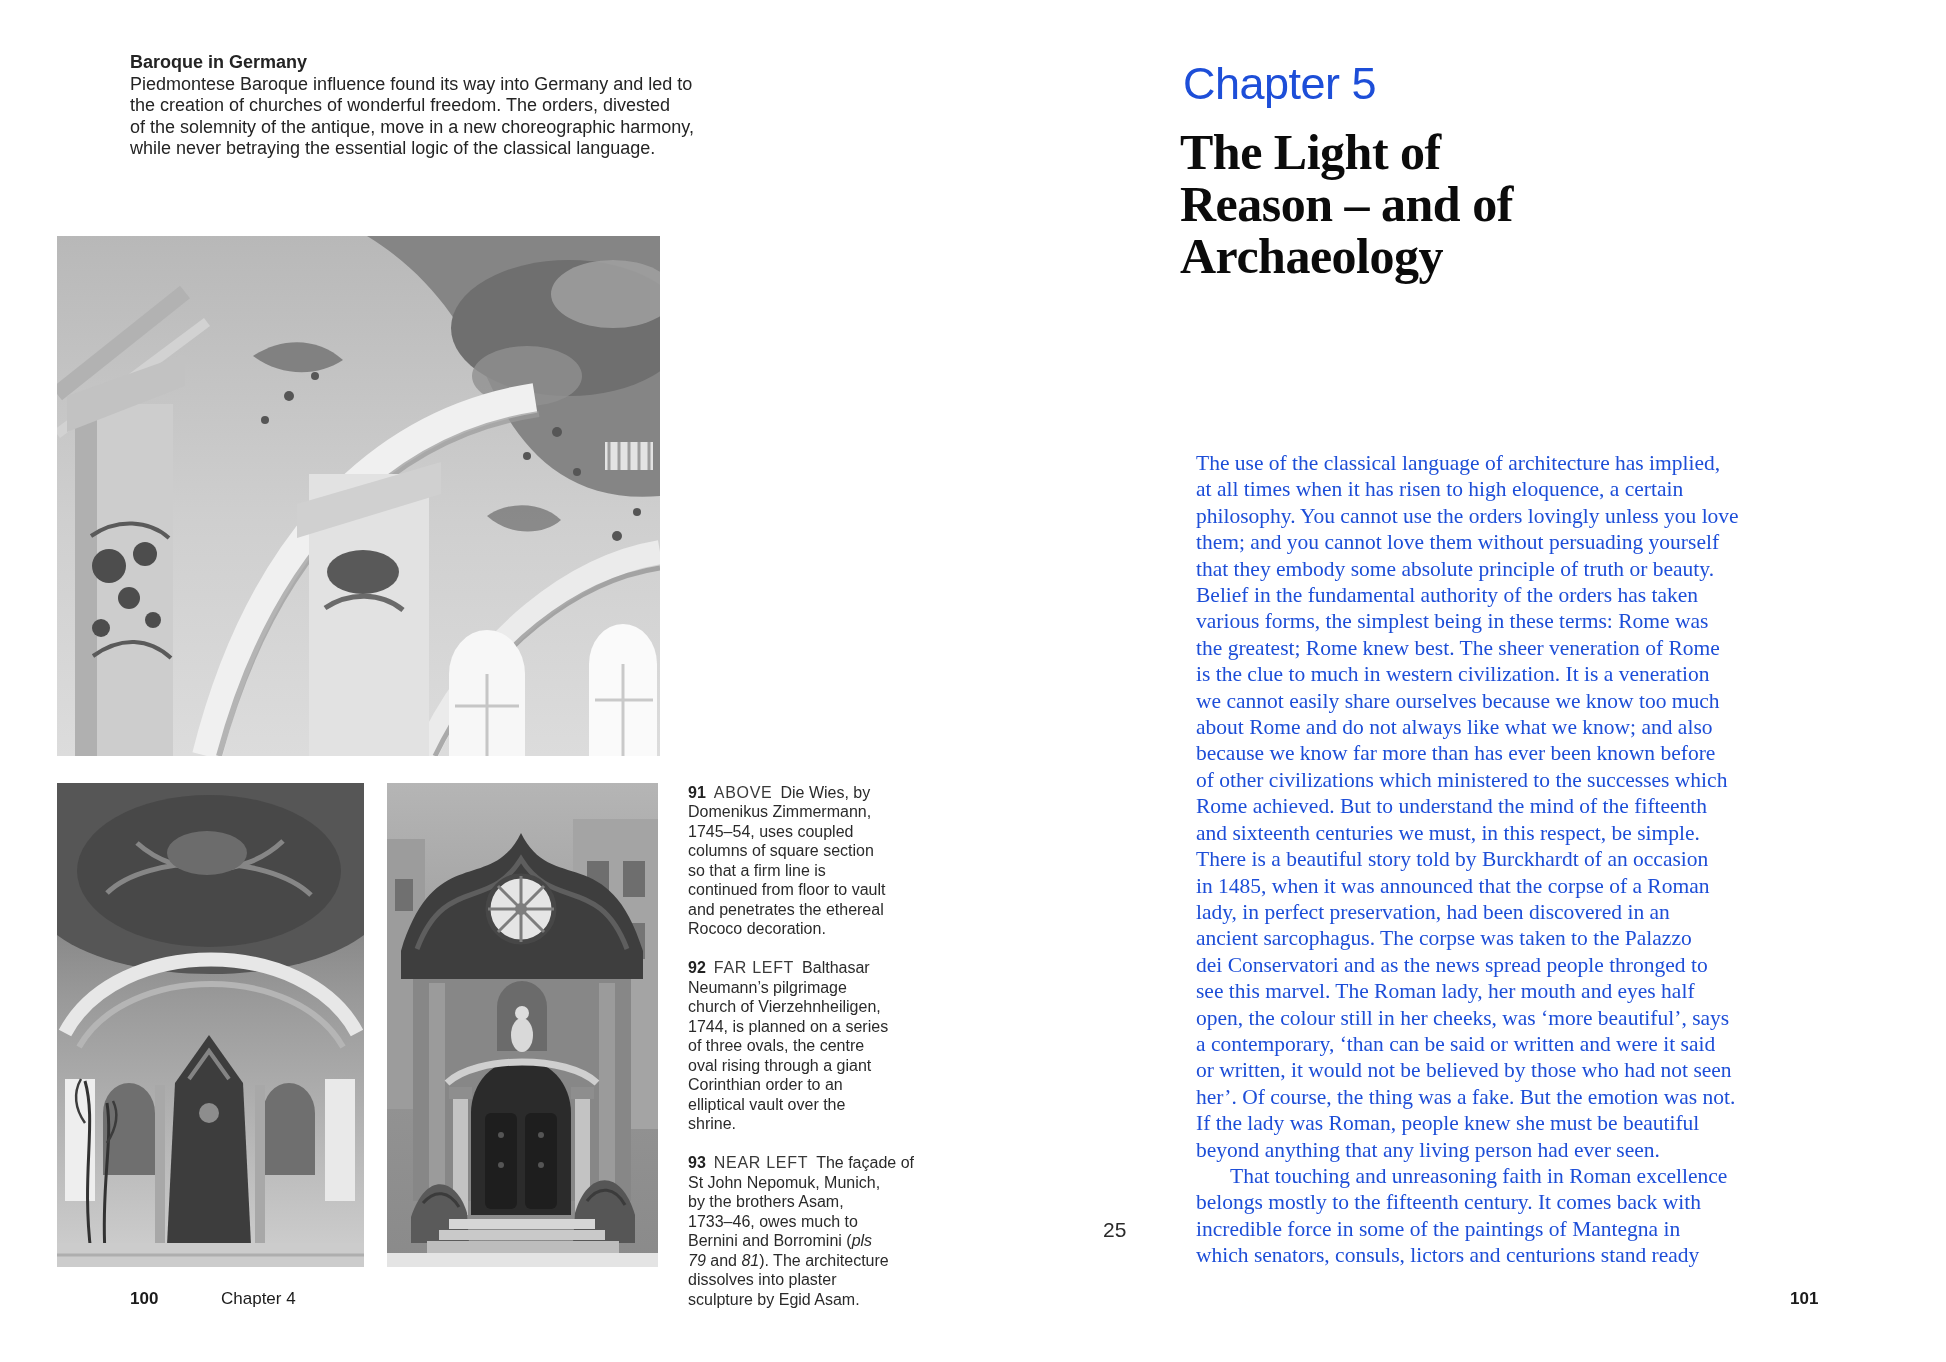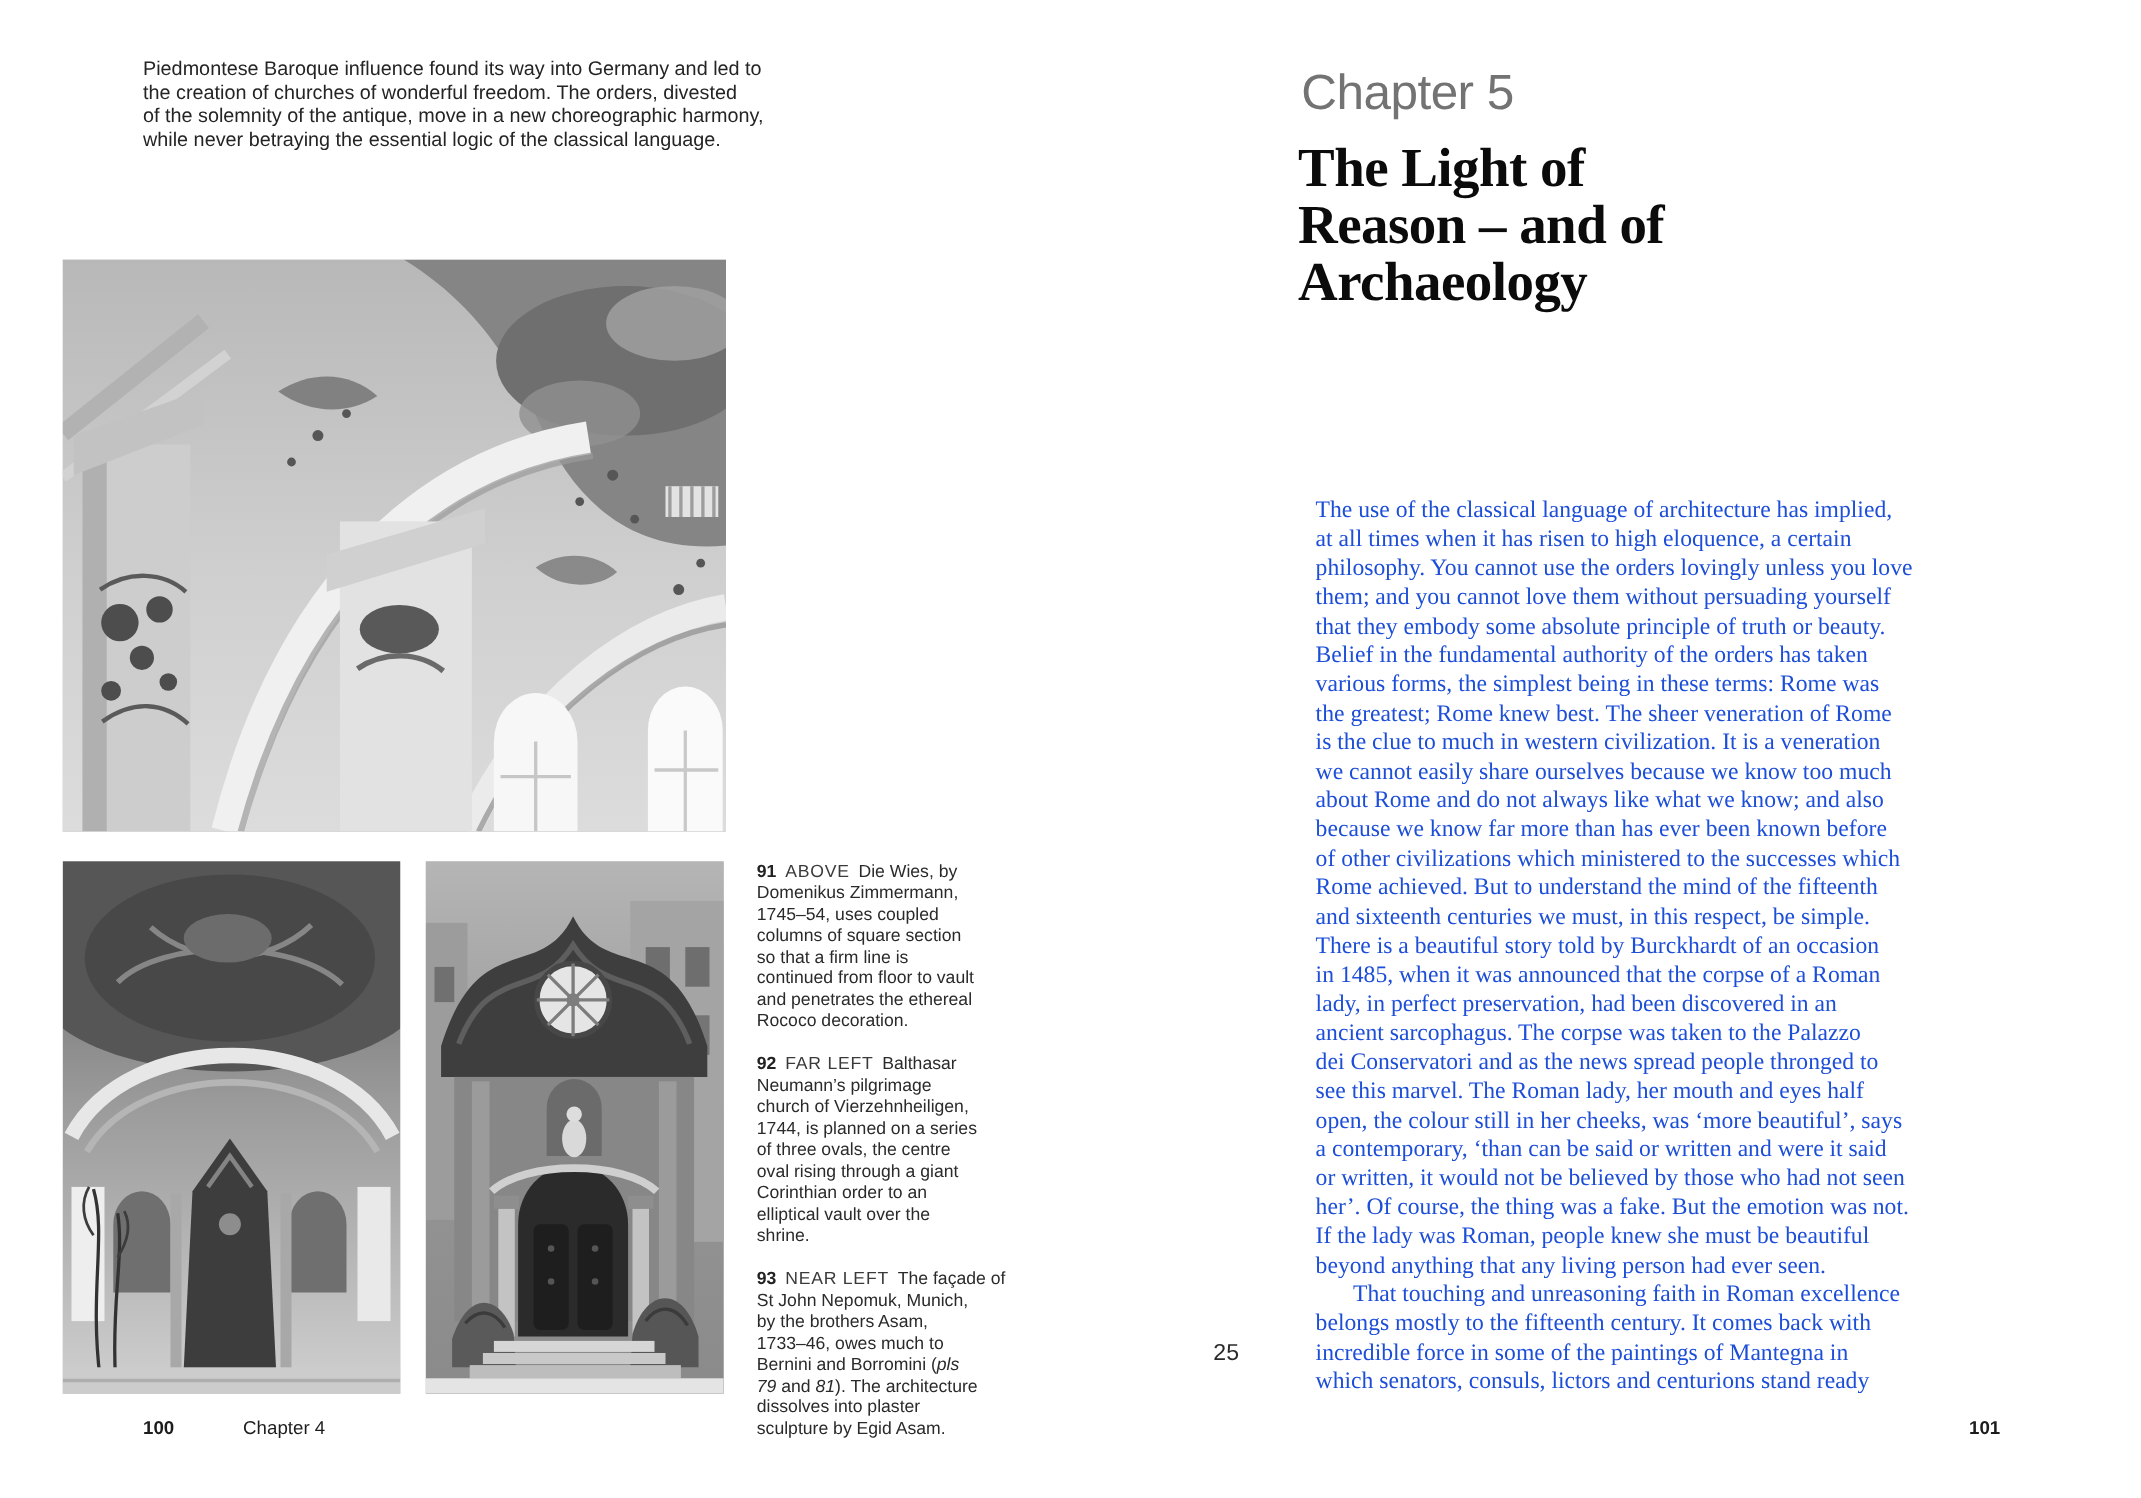--- a/index.html
+++ b/index.html
@@ -40,21 +40,21 @@
   .cap-italic { font-style: italic; }
 
   .footer-left  { position: absolute; left: 130px; top: 1289px; font-size: 17px; color: #1c1c1c; }
   .footer-folio { font-weight: 700; }
   .footer-chapter { position: absolute; left: 221px; top: 1289px; font-size: 17px; color: #1c1c1c; }
 
   
   .kicker {
     position: absolute; left: 1183px; top: 58px;
     font-size: 45px; line-height: 52px; font-weight: 400;
-    color: #737373; letter-spacing: -0.5px;
+    color: #1d4ed8; letter-spacing: -0.5px;
   }
   .chapter-title {
     position: absolute; left: 1180px; top: 126px;
     font-family: "Liberation Serif", serif;
     font-size: 50px; line-height: 52px; font-weight: 700;
     color: #0b0b0b; letter-spacing: -0.5px;
   }
   .body-text {
     position: absolute; left: 1182px; top: 450px; width: 690px;
     font-family: "Liberation Serif", serif;
@@ -71,20 +71,21 @@
     position: absolute; left: 1790px; top: 1289px;
     font-size: 17px; font-weight: 700; color: #1c1c1c;
   }
 </style>
 </head>
 <body>
 
 <div class="spread">
 
   <div class="intro">
+    <h2 class="intro-heading">Baroque in Germany</h2>
     <p class="intro-body">Piedmontese Baroque influence found its way into Germany and led to
 the creation of churches of wonderful freedom. The orders, divested
 of the solemnity of the antique, move in a new choreographic harmony,
 while never betraying the essential logic of the classical language.</p>
   </div>
 
   <figure class="photo" id="photo-wies" style="margin:0">
     <svg viewBox="0 0 603 520" preserveAspectRatio="none">
       <defs>
         <linearGradient id="p1bg" x1="0" y1="0" x2="0" y2="1">

